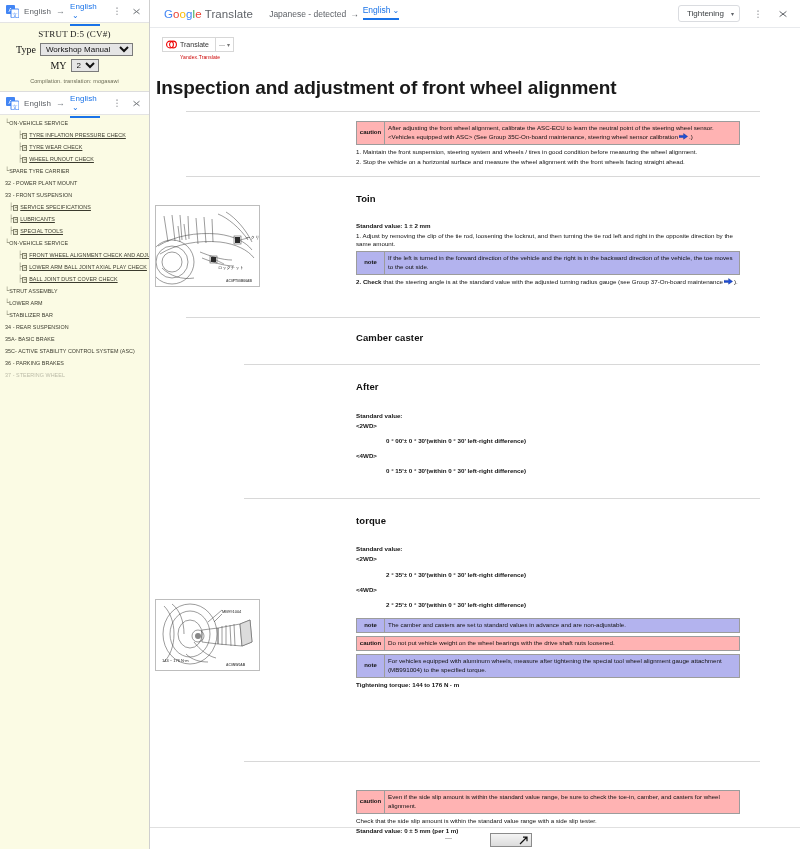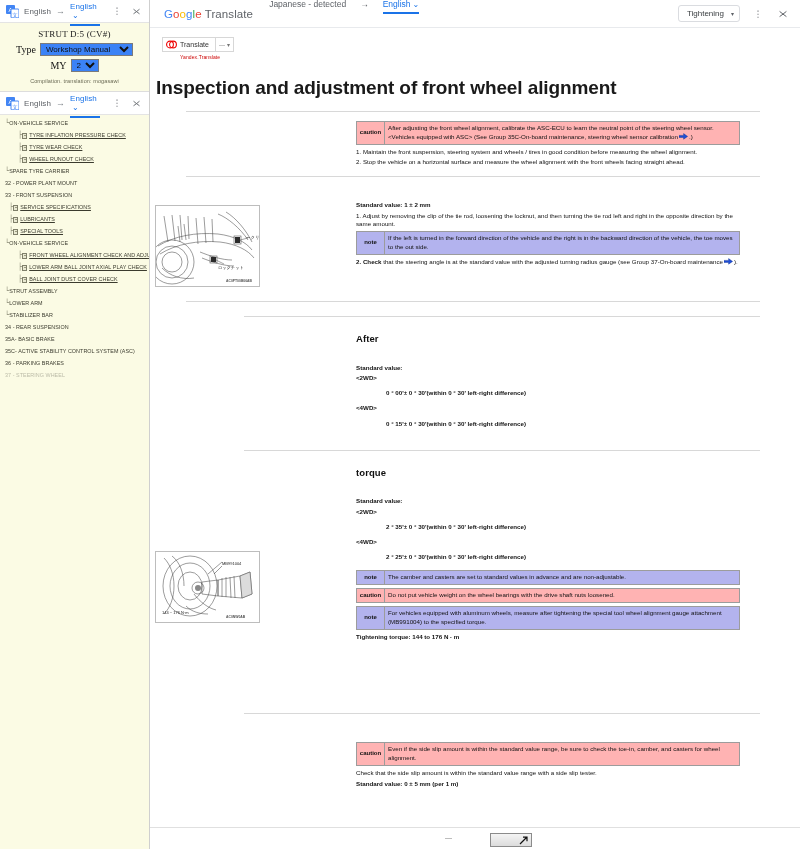--- a/index.html
+++ b/index.html
@@ -82,21 +82,21 @@
     margin: 3px 0;
   }
   .v-label {
     font-family: "Liberation Serif", serif;
     font-size: 10px; color: #111;
   }
   select.v-select {
     font-family: "Liberation Sans", sans-serif;
     font-size: 8px;
     border: 1px solid #7b7b7b;
-    background: #3b82f6;
+    background: #e5e5e5;
     height: 13px;
     padding: 0 1px;
     color: #111;
   }
   #type-select { width: 93px; }
   #my-select { width: 28px; }
   #vehicle-note {
     font-size: 5.5px; color: #6b6b55;
     margin-top: 6px; letter-spacing: .1px;
   }
@@ -164,21 +164,21 @@
     font-size: 11.5px;
     letter-spacing: .1px;
     white-space: nowrap;
   }
   #gt-wordmark .g1 { color:#4285f4; } #gt-wordmark .g2 { color:#ea4335; }
   #gt-wordmark .g3 { color:#fbbc05; } #gt-wordmark .g4 { color:#4285f4; }
   #gt-wordmark .g5 { color:#34a853; } #gt-wordmark .g6 { color:#ea4335; }
   #gt-wordmark .tw { color: #5f6368; margin-left: 3px; }
 
   #gt-langrow {
-    display: flex; align-items: flex-start; gap: 14px;
+    display: flex; align-items: center; gap: 4px;
     font-size: 8.5px; color: #5f6368;
     position: relative; height: 30px;
   }
   #gt-langrow .src { color: #5f6368; }
   #gt-langrow .dst { color: #1a73e8; position: relative; padding-bottom: 7px; }
   #gt-langrow .dst-ul {
     position: absolute; left: 0; right: 0; bottom: 2px;
     height: 2px; background: #1a73e8;
   }
   #gt-header-right {
@@ -576,32 +576,36 @@
           <g stroke="#4a4a4a" stroke-width=".5">
             <path d="M84 34 L92 32"></path>
               <path d="M60 54 L68 58"></path>
           </g>
           <text x="90" y="33" font-size="4.4" fill="#222" font-family="DejaVu Sans, sans-serif">ークリップ</text>
           <text x="62" y="63" font-size="4.2" fill="#222" font-family="DejaVu Sans, sans-serif">ロックナット</text>
           <text x="70" y="76" font-size="3.4" fill="#555" font-family="Liberation Sans, sans-serif" font-weight="bold">AC0PT00B06AB</text>
         </svg>
       </div>
 
+      <h2 class="h2">Toin</h2>
       <div class="para bold" style="margin-top:16px;">Standard value: 1 ± 2 mm</div>
       <div class="para">1. Adjust by removing the clip of the tie rod, loosening the locknut, and then turning the tie rod left and right in the opposite direction by the same amount.</div>
       <div class="callout note">
         <div class="tag">note</div>
         <div class="body">If the left is turned in the forward direction of the vehicle and the right is in the backward direction of the vehicle, the toe moves to the out side.</div>
       </div>
       <div class="para"><span class="bold">2. Check</span><span> that the steering angle is at the standard value with the adjusted turning radius gauge (see Group 37-On-board maintenance</span><span class="link-arrow"><svg width="9" height="7" viewBox="0 0 9 7">
               <path d="M0 2.4h4.6V.6L8.6 3.4 4.6 6.2V4.4H0z" fill="#1f4fd8" stroke="#0b2a8a" stroke-width=".4"></path>
             </svg></span><span>).</span></div>
     </div>
     <div class="hr-line" style="margin-top:14px;"></div>
 
+    <div class="sec" style="padding-top:6px;padding-bottom:6px;">
+      <h2 class="h2">Camber caster</h2>
+    </div>
     <div class="hr-line" style="margin:14px 40px 0 94px;"></div>
 
     <div class="sec" style="padding-top:8px;padding-bottom:8px;">
       <h2 class="h2">After</h2>
       <div class="para bold" style="margin-top:18px;">Standard value:</div>
       <div class="para bold">&lt;2WD&gt;</div>
       <div class="para bold indent" style="margin-top:7px;">0 ° 00'± 0 ° 30'(within 0 ° 30' left-right difference)</div>
       <div class="para bold" style="margin-top:7px;">&lt;4WD&gt;</div>
       <div class="para bold indent" style="margin-top:7px;">0 ° 15'± 0 ° 30'(within 0 ° 30' left-right difference)</div>
     </div>

